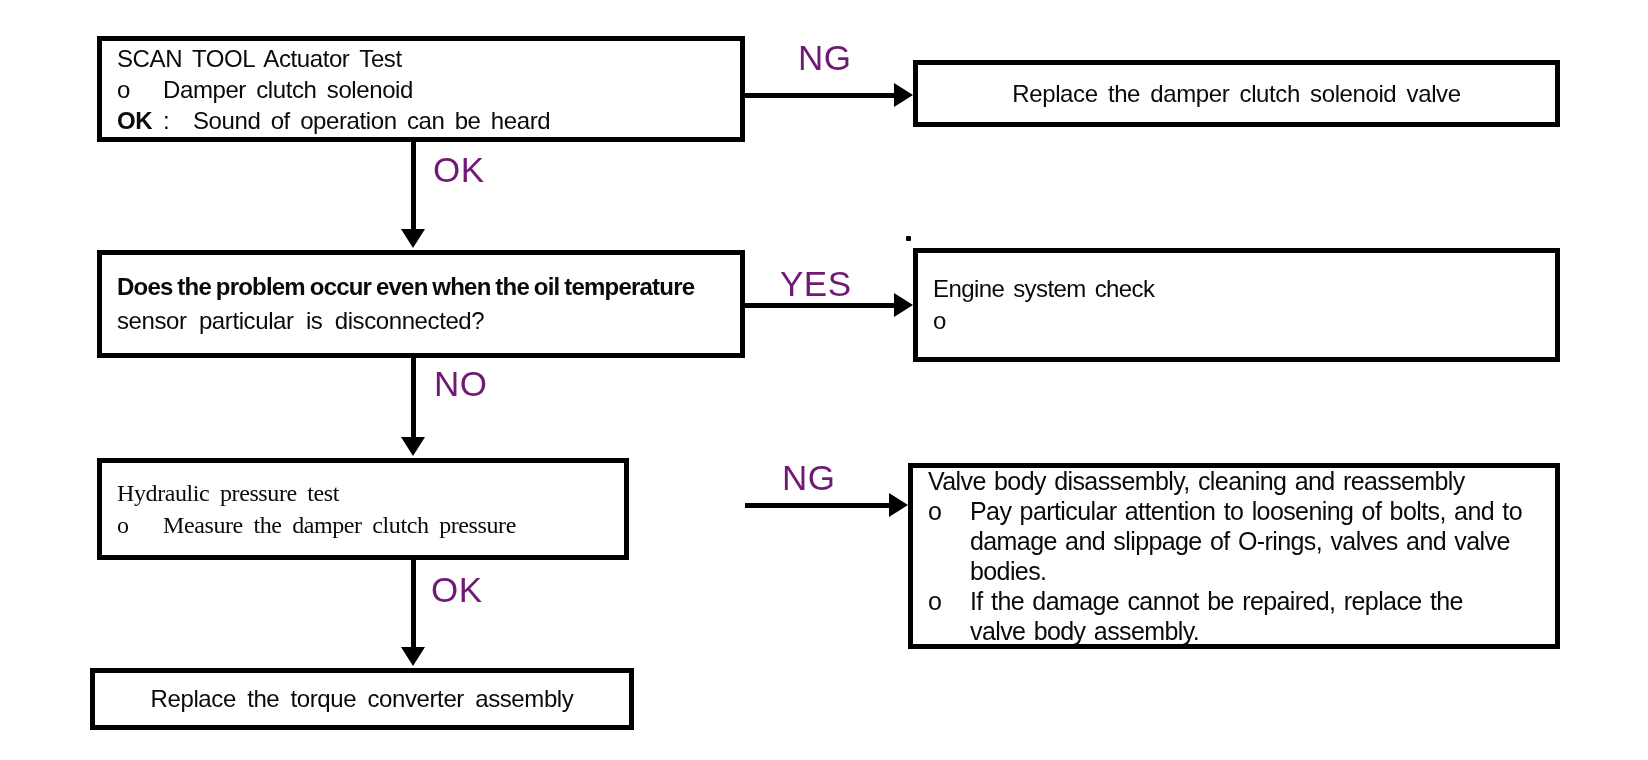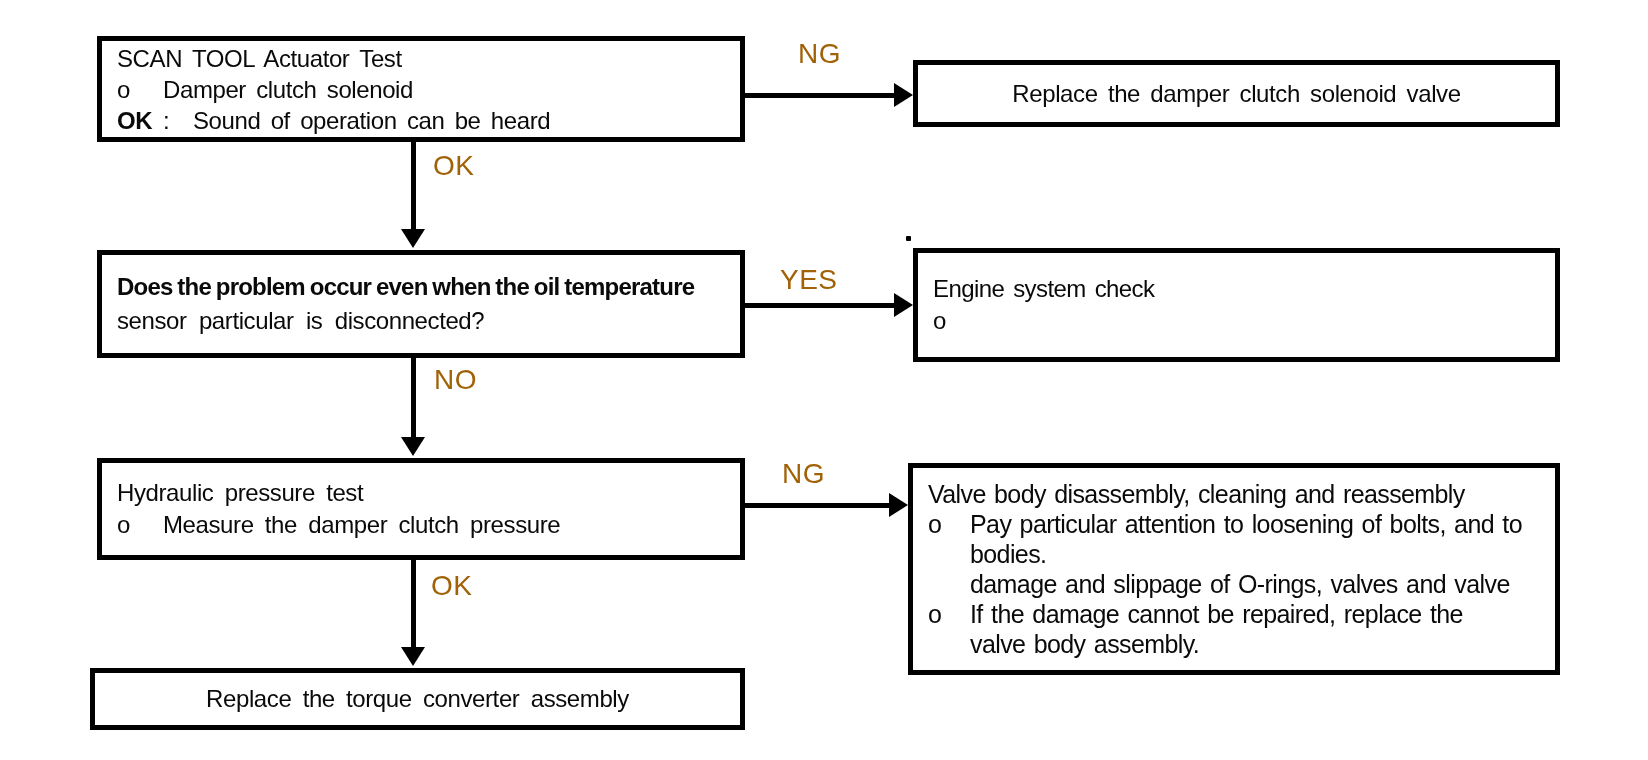--- a/index.html
+++ b/index.html
@@ -35,43 +35,43 @@
   .bold { font-weight: bold; }
   .colon { flex: 0 0 30px; text-align: left; }
   .centerline { text-align: center; word-spacing: 5px; }
 
   #box-scan   { left: 97px;  top: 36px;  width: 648px; height: 106px; line-height: 31px; word-spacing: 4px; }
   #box-repl-sol { left: 913px; top: 60px;  width: 647px; height: 67px;  word-spacing: 4px; text-align: center; }
   #box-oil    { left: 97px;  top: 250px; width: 648px; height: 108px; line-height: 34px; }
   #box-oil .tight { word-spacing: -1px; letter-spacing: -0.8px; font-weight: bold; }
   #box-oil .wide  { word-spacing: 6px; }
   #box-engine { left: 913px; top: 248px; width: 647px; height: 114px; letter-spacing: -0.6px; word-spacing: 3px; }
-  #box-hydr   { left: 97px;  top: 458px; width: 648px; height: 102px; word-spacing: 5px; }
-  #box-valve  { left: 908px; top: 463px; width: 652px; height: 212px; font-size: 25px; line-height: 30px; letter-spacing: -0.6px; }
+  #box-hydr   { left: 97px;  top: 458px; width: 532px; height: 102px; word-spacing: 5px; font-family: Liberation Serif, serif; }
+  #box-valve  { left: 908px; top: 463px; width: 652px; height: 186px; font-size: 25px; line-height: 30px; letter-spacing: -0.6px; }
   #box-valve .bullet { flex: 0 0 42px; }
-  #box-torque { left: 90px;  top: 668px; width: 655px; height: 62px; }
+  #box-torque { left: 90px;  top: 668px; width: 544px; height: 62px; }
 
   
   .arrow-right { position: absolute; height: 24px; }
   .arrow-right .shaft { position: absolute; left: 0; right: 15px; top: 10px; height: 5px; background: #000; }
   .arrow-right .head  { position: absolute; right: 0; top: 0; width: 0; height: 0;
                         border-top: 12px solid transparent; border-bottom: 12px solid transparent;
                         border-left: 19px solid #000; }
   .arrow-down { position: absolute; width: 24px; }
   .arrow-down .shaft { position: absolute; top: 0; bottom: 15px; left: 10px; width: 5px; background: #000; }
   .arrow-down .head  { position: absolute; bottom: 0; left: 0; width: 0; height: 0;
                        border-left: 12px solid transparent; border-right: 12px solid transparent;
                        border-top: 19px solid #000; }
 
   
   .clabel {
     position: absolute;
-    font-size: 28px;
+    font-size: 35px;
     letter-spacing: 0.5px;
-    color: #a16207;
+    color: #701a75;
     white-space: nowrap;
   }
 
   
   .dot {
     position: absolute;
     width: 5px; height: 5px;
     background: #000;
     border-radius: 1px;
   }
@@ -149,22 +149,22 @@
     <div class="shaft"></div>
     <div class="head"></div>
   </div>
 
   <div class="fc-box pad" id="box-valve">
     <div>Valve body disassembly, cleaning and reassembly</div>
     <div class="row">
       <span class="bullet">o</span>
       <span>
         <span style="display:block">Pay particular attention to loosening of bolts, and to</span>
+        <span style="display:block">damage and slippage of O-rings, valves and valve</span>
         <span style="display:block">bodies.</span>
-        <span style="display:block">damage and slippage of O-rings, valves and valve</span>
       </span>
     </div>
     <div class="row">
       <span class="bullet">o</span>
       <span>
         <span style="display:block">If the damage cannot be repaired, replace the</span>
         <span style="display:block">valve body assembly.</span>
       </span>
     </div>
   </div>

